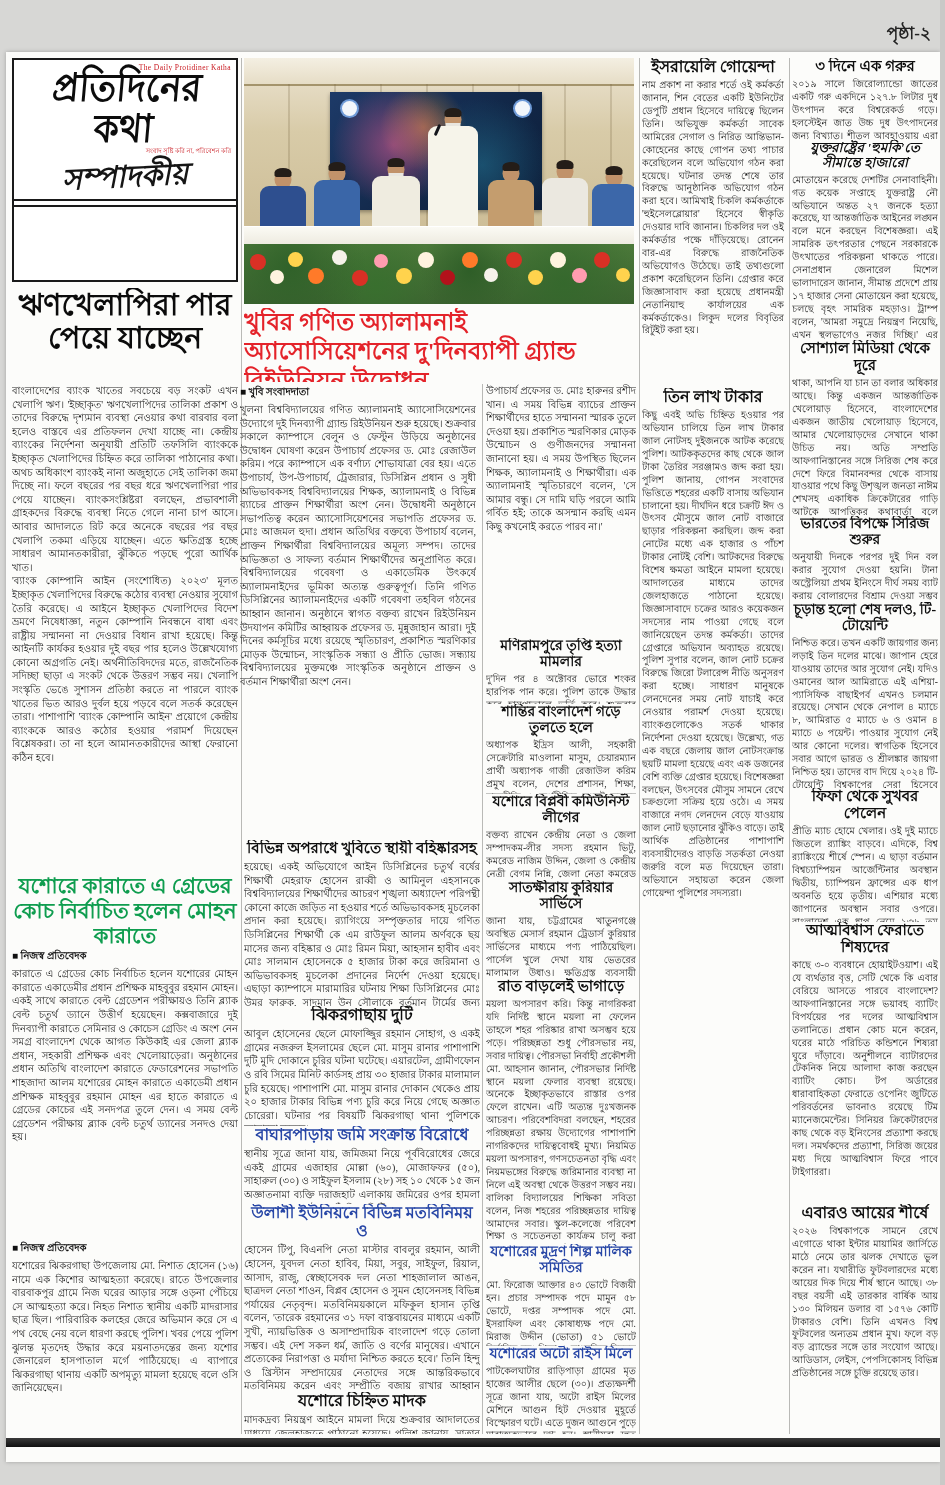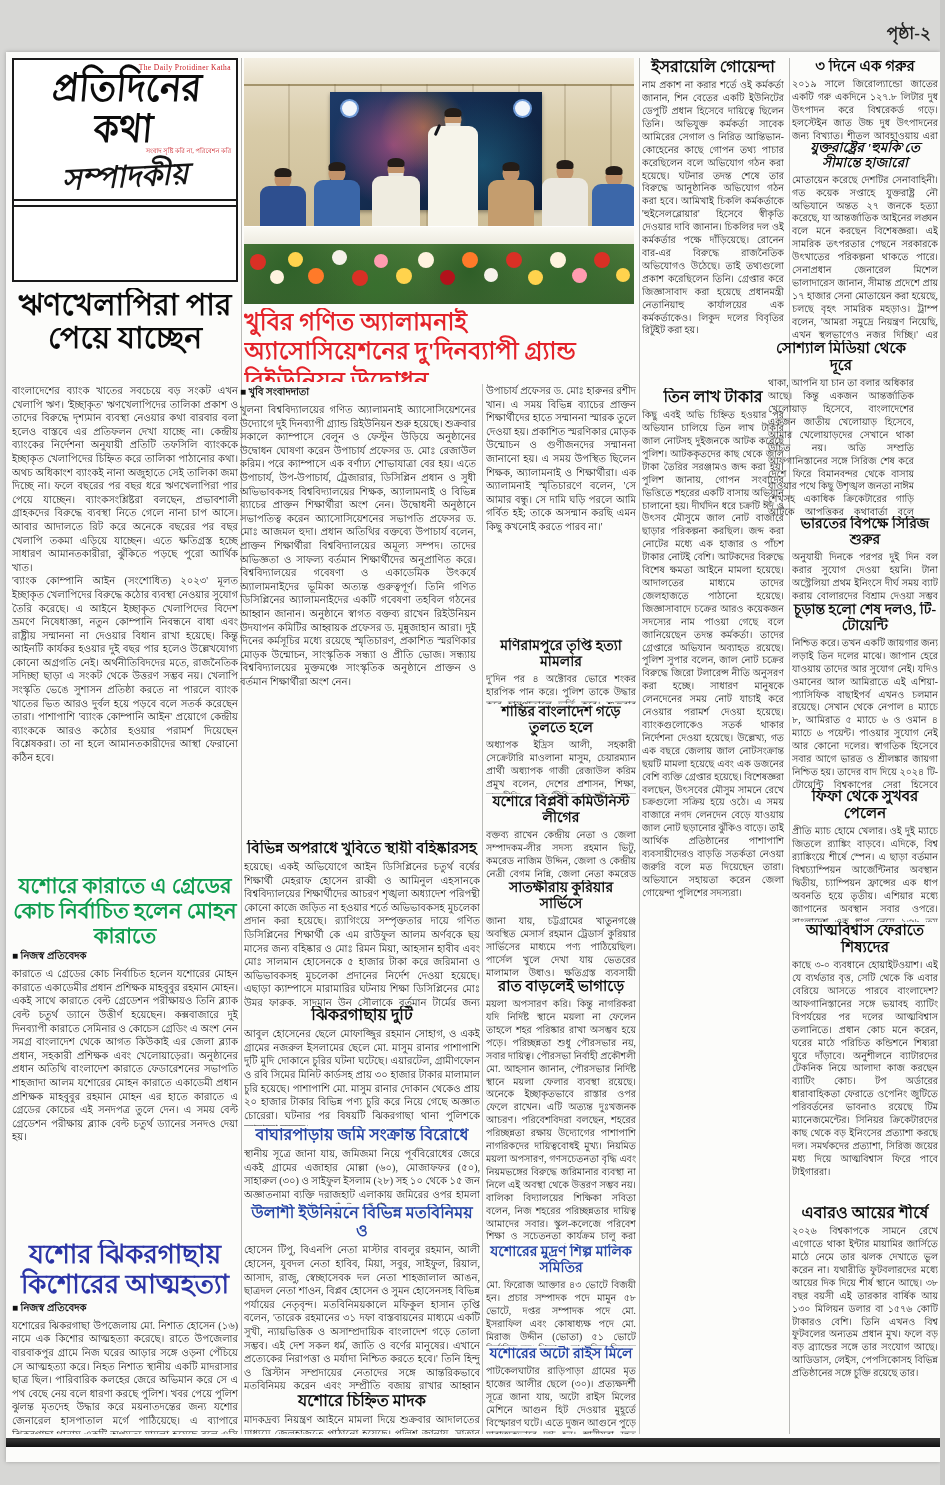--- a/index.html
+++ b/index.html
@@ -72,21 +72,20 @@
   <div class="blk body" style="left:12px;top:384px;width:226px;height:488px">বাংলাদেশের ব্যাংক খাতের সবচেয়ে বড় সংকট এখন খেলাপি ঋণ। 'ইচ্ছাকৃত' ঋণখেলাপিদের তালিকা প্রকাশ ও তাদের বিরুদ্ধে দৃশ্যমান ব্যবস্থা নেওয়ার কথা বারবার বলা হলেও বাস্তবে এর প্রতিফলন দেখা যাচ্ছে না। কেন্দ্রীয় ব্যাংকের নির্দেশনা অনুযায়ী প্রতিটি তফসিলি ব্যাংককে ইচ্ছাকৃত খেলাপিদের চিহ্নিত করে তালিকা পাঠানোর কথা। অথচ অধিকাংশ ব্যাংকই নানা অজুহাতে সেই তালিকা জমা দিচ্ছে না। ফলে বছরের পর বছর ধরে ঋণখেলাপিরা পার পেয়ে যাচ্ছেন। ব্যাংকসংশ্লিষ্টরা বলছেন, প্রভাবশালী গ্রাহকদের বিরুদ্ধে ব্যবস্থা নিতে গেলে নানা চাপ আসে। আবার আদালতে রিট করে অনেকে বছরের পর বছর খেলাপি তকমা এড়িয়ে যাচ্ছেন। এতে ক্ষতিগ্রস্ত হচ্ছে সাধারণ আমানতকারীরা, ঝুঁকিতে পড়ছে পুরো আর্থিক খাত।
 'ব্যাংক কোম্পানি আইন (সংশোধিত) ২০২৩' মূলত ইচ্ছাকৃত খেলাপিদের বিরুদ্ধে কঠোর ব্যবস্থা নেওয়ার সুযোগ তৈরি করেছে। এ আইনে ইচ্ছাকৃত খেলাপিদের বিদেশ ভ্রমণে নিষেধাজ্ঞা, নতুন কোম্পানি নিবন্ধনে বাধা এবং রাষ্ট্রীয় সম্মাননা না দেওয়ার বিধান রাখা হয়েছে। কিন্তু আইনটি কার্যকর হওয়ার দুই বছর পার হলেও উল্লেখযোগ্য কোনো অগ্রগতি নেই। অর্থনীতিবিদদের মতে, রাজনৈতিক সদিচ্ছা ছাড়া এ সংকট থেকে উত্তরণ সম্ভব নয়। খেলাপি সংস্কৃতি ভেঙে সুশাসন প্রতিষ্ঠা করতে না পারলে ব্যাংক খাতের ভিত আরও দুর্বল হয়ে পড়বে বলে সতর্ক করেছেন তারা। পাশাপাশি 'ব্যাংক কোম্পানি আইন' প্রয়োগে কেন্দ্রীয় ব্যাংককে আরও কঠোর হওয়ার পরামর্শ দিয়েছেন বিশ্লেষকরা। তা না হলে আমানতকারীদের আস্থা ফেরানো কঠিন হবে।</div>
 
   <div class="blk" style="left:12px;top:874px;width:226px;height:366px">
     <div class="green-h green">যশোরে কারাতে এ গ্রেডের কোচ নির্বাচিত হলেন মোহন কারাতে</div>
     <div class="byline">■ নিজস্ব প্রতিবেদক</div>
     <div class="body">কারাতে এ গ্রেডের কোচ নির্বাচিত হলেন যশোরের মোহন কারাতে একাডেমীর প্রধান প্রশিক্ষক মাহবুবুর রহমান মোহন। একই সাথে কারাতে বেল্ট গ্রেডেশন পরীক্ষায়ও তিনি ব্ল্যাক বেল্ট চতুর্থ ড্যানে উত্তীর্ণ হয়েছেন। কক্সবাজারে দুই দিনব্যাপী কারাতে সেমিনার ও কোচেস গ্রেডিং এ অংশ নেন সমগ্র বাংলাদেশ থেকে আগত কিউকাই এর জেলা ব্ল্যাক প্রধান, সহকারী প্রশিক্ষক এবং খেলোয়াড়েরা। অনুষ্ঠানের প্রধান অতিথি বাংলাদেশ কারাতে ফেডারেশনের সভাপতি শাহজাদা আলম যশোরের মোহন কারাতে একাডেমী প্রধান প্রশিক্ষক মাহবুবুর রহমান মোহন এর হাতে কারাতে এ গ্রেডের কোচের এই সনদপত্র তুলে দেন। এ সময় বেল্ট গ্রেডেশন পরীক্ষায় ব্ল্যাক বেল্ট চতুর্থ ড্যানের সনদও দেয়া হয়।</div>
   </div>
 
   <div class="blk" style="left:12px;top:1240px;width:226px;height:194px">
-    <div class="blue-h navy">যশোর ঝিকরগাছায় কিশোরের আত্মহত্যা</div>
     <div class="byline">■ নিজস্ব প্রতিবেদক</div>
     <div class="body">যশোরের ঝিকরগাছা উপজেলায় মো. নিশাত হোসেন (১৬) নামে এক কিশোর আত্মহত্যা করেছে। রাতে উপজেলার বারবাকপুর গ্রামে নিজ ঘরের আড়ার সঙ্গে ওড়না পেঁচিয়ে সে আত্মহত্যা করে। নিহত নিশাত স্থানীয় একটি মাদরাসার ছাত্র ছিল। পারিবারিক কলহের জেরে অভিমান করে সে এ পথ বেছে নেয় বলে ধারণা করছে পুলিশ। খবর পেয়ে পুলিশ ঝুলন্ত মৃতদেহ উদ্ধার করে ময়নাতদন্তের জন্য যশোর জেনারেল হাসপাতাল মর্গে পাঠিয়েছে। এ ব্যাপারে ঝিকরগাছা থানায় একটি অপমৃত্যু মামলা হয়েছে বলে ওসি জানিয়েছেন।</div>
   </div>
 
   <div class="blk photo" style="left:244px;top:58px;width:390px;height:246px">
     <div class="ph-ceiling"></div>
     <div class="ph-wall"></div>
     <div class="ph-banner">
       <span class="ph-logo l"></span>
       <span class="ph-logo r"></span>
@@ -210,21 +209,21 @@
   </div>
 
   <div class="blk" style="left:792px;top:58px;width:146px;height:82px">
     <div class="h h15">৩ দিনে এক গরুর</div>
     <div class="body sm">২০১৯ সালে জিরোল্যান্ডো জাতের একটি গরু একদিনে ১২৭.৮ লিটার দুধ উৎপাদন করে বিশ্বরেকর্ড গড়ে। হলস্টেইন জাত উচ্চ দুধ উৎপাদনের জন্য বিখ্যাত। শীতল আবহাওয়ায় এরা বেশি দুধ দিতে সক্ষম। বিশেষজ্ঞদের মতে, সাফল্যের পেছনে যত্নশীল পরিচর্যা এবং আধুনিক দুগ্ধ প্রযুক্তি।</div>
   </div>
   <div class="blk" style="left:792px;top:140px;width:146px;height:200px">
     <div class="h h13">যুক্তরাষ্ট্রের 'হুমকি'তে সীমান্তে হাজারো</div>
     <div class="body sm">মোতায়েন করেছে দেশটির সেনাবাহিনী। গত কয়েক সপ্তাহে যুক্তরাষ্ট্র নৌ অভিযানে অন্তত ২৭ জনকে হত্যা করেছে, যা আন্তর্জাতিক আইনের লঙ্ঘন বলে মনে করছেন বিশেষজ্ঞরা। এই সামরিক তৎপরতার পেছনে সরকারকে উৎখাতের পরিকল্পনা থাকতে পারে। সেনাপ্রধান জেনারেল মিশেল ভালাদারেস জানান, সীমান্ত প্রদেশে প্রায় ১৭ হাজার সেনা মোতায়েন করা হয়েছে, চলছে বৃহৎ সামরিক মহড়াও। ট্রাম্প বলেন, 'আমরা সমুদ্রে নিয়ন্ত্রণ নিয়েছি, এখন স্থলভাগেও নজর দিচ্ছি।' এর একদিন পরই মার্কিন লাতিন আমেরিকা অভিযানের প্রধান অ্যাডমিরাল পদত্যাগের ঘোষণা দেন। মাদুরো তীব্র নিন্দা জানিয়ে বলেন, 'সিআইএ-নির্দেশিত এই অভ্যুত্থানচেষ্টা ব্যর্থ হবে। আমরা আমাদের সার্বভৌমত্ব রক্ষা করব।'</div>
   </div>
-  <div class="blk" style="left:768px;top:340px;width:146px;height:176px">
+  <div class="blk" style="left:792px;top:340px;width:146px;height:176px">
     <div class="h h15">সোশ্যাল মিডিয়া থেকে দূরে</div>
     <div class="body sm">থাকা, আপনি যা চান তা বলার অধিকার আছে। কিন্তু একজন আন্তর্জাতিক খেলোয়াড় হিসেবে, বাংলাদেশের একজন জাতীয় খেলোয়াড় হিসেবে, আমার খেলোয়াড়দের সেখানে থাকা উচিত নয়। অতি সম্প্রতি আফগানিস্তানের সঙ্গে সিরিজ শেষ করে দেশে ফিরে বিমানবন্দর থেকে বাসায় যাওয়ার পথে কিছু উশৃঙ্খল জনতা নাঈম শেখসহ একাধিক ক্রিকেটারের গাড়ি আটকে আপত্তিকর কথাবার্তা বলে তাদের নাজেহাল করে। তার উত্তরে বাঁহাতি ব্যাটারও পাল্টা মন্তব্য করেন, যা নিয়ে ব্যাপক সমালোচনা হয়।</div>
   </div>
   <div class="blk" style="left:792px;top:516px;width:146px;height:86px">
     <div class="h h14">ভারতের বিপক্ষে সিরিজ শুরুর</div>
     <div class="body sm">অনুযায়ী দিনকে পরপর দুই দিন বল করার সুযোগ দেওয়া হয়নি। টানা অস্ট্রেলিয়া প্রথম ইনিংসে দীর্ঘ সময় ব্যাট করায় বোলারদের বিশ্রাম দেওয়া সম্ভব হয়নি, যার ফলে তার চোটের শঙ্কা বেড়েছে। সিরিজ সামনে রেখে তাই তাকে নিয়ে সতর্ক টিম ম্যানেজমেন্ট।</div>
   </div>
   <div class="blk" style="left:792px;top:602px;width:146px;height:186px">
     <div class="h h14">চূড়ান্ত হলো শেষ দলও, টি-টোয়েন্টি</div>
     <div class="body sm">নিশ্চিত করে। তখন একটি জায়গার জন্য লড়াই তিন দলের মাঝে। জাপান হেরে যাওয়ায় তাদের আর সুযোগ নেই। যদিও ওমানের আল আমিরাতে এই এশিয়া-প্যাসিফিক বাছাইপর্ব এখনও চলমান রয়েছে। সেখান থেকে নেপাল ৪ ম্যাচে ৮, আমিরাত ৫ ম্যাচে ৬ ও ওমান ৪ ম্যাচে ৬ পয়েন্ট। পাওয়ার সুযোগ নেই আর কোনো দলের। স্বাগতিক হিসেবে সবার আগে ভারত ও শ্রীলঙ্কার জায়গা নিশ্চিত হয়। তাদের বাদ দিয়ে ২০২৪ টি-টোয়েন্টি বিশ্বকাপের সেরা হিসেবে জায়গা করে নেয় আফগানিস্তান, অস্ট্রেলিয়া, দক্ষিণ আফ্রিকা, যুক্তরাষ্ট্র ও ওয়েস্ট ইন্ডিজ। ১২ দলের বাইরে বাকি ৮টি দল আসবে বাছাই থেকে। এশিয়া-প্যাসিফিক অঞ্চলের বাছাই চূড়ান্ত হয়েছে। এর আগে আমেরিকা অঞ্চল থেকে কানাডা জায়গা করে নেয়।</div>

